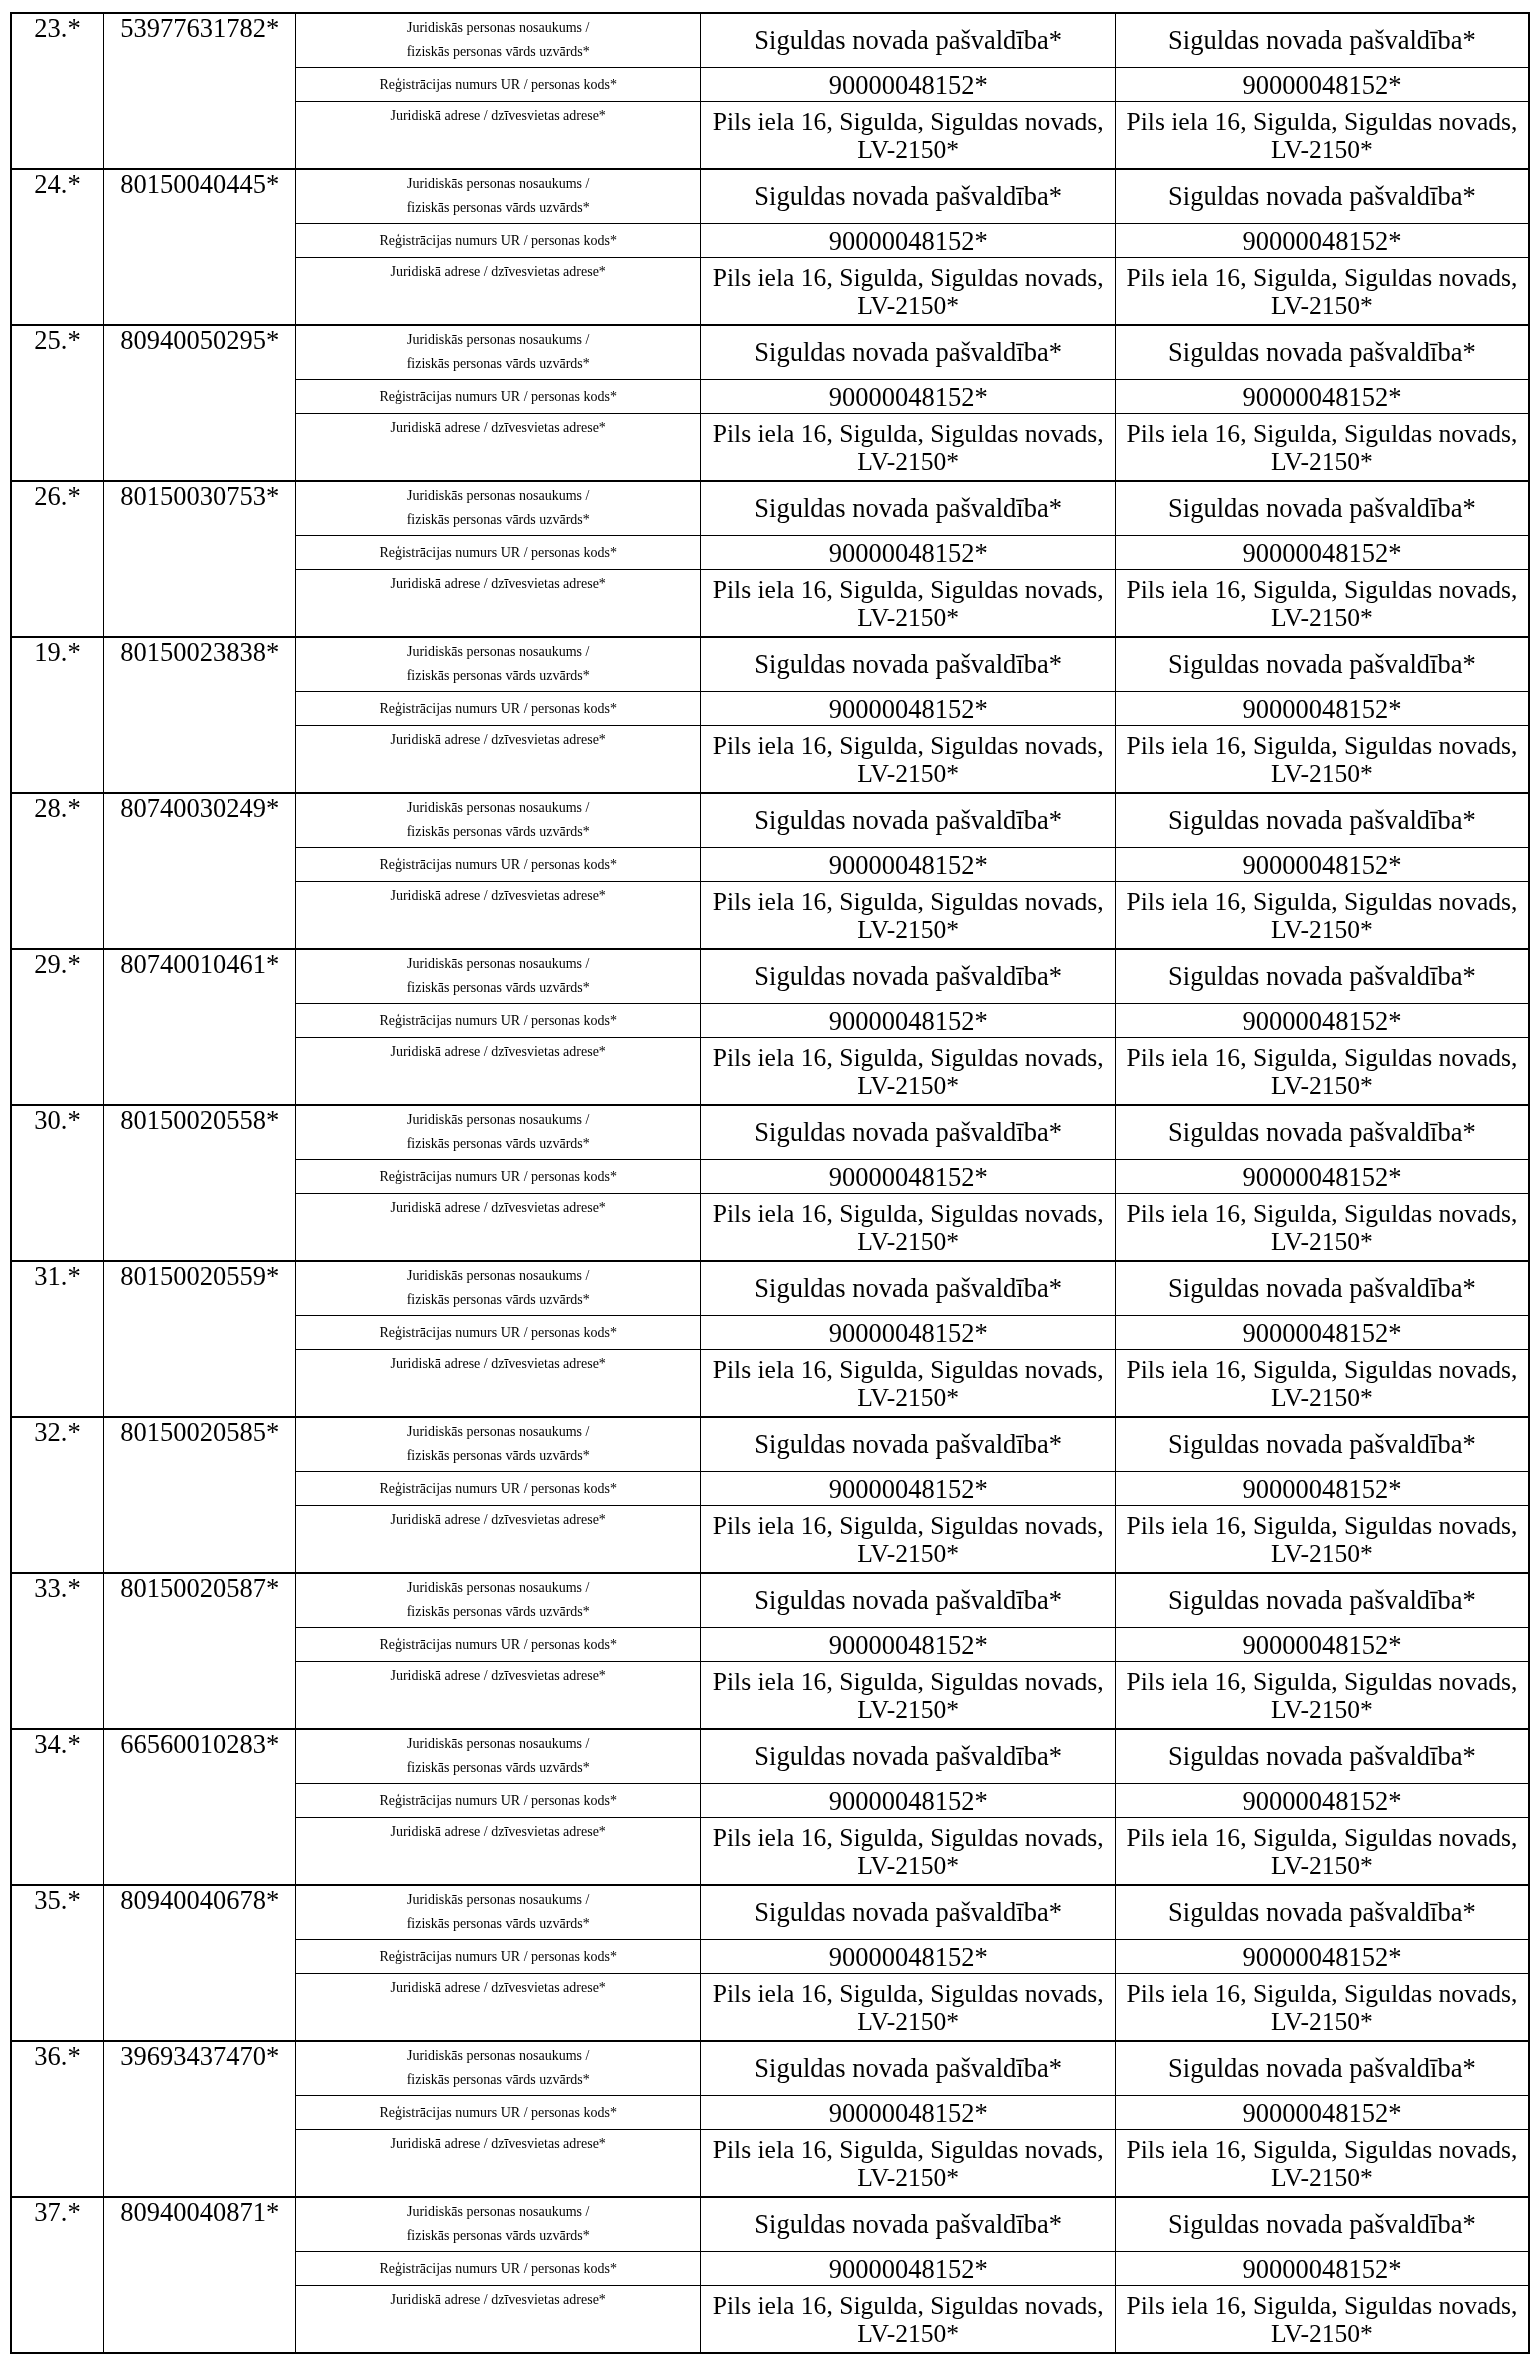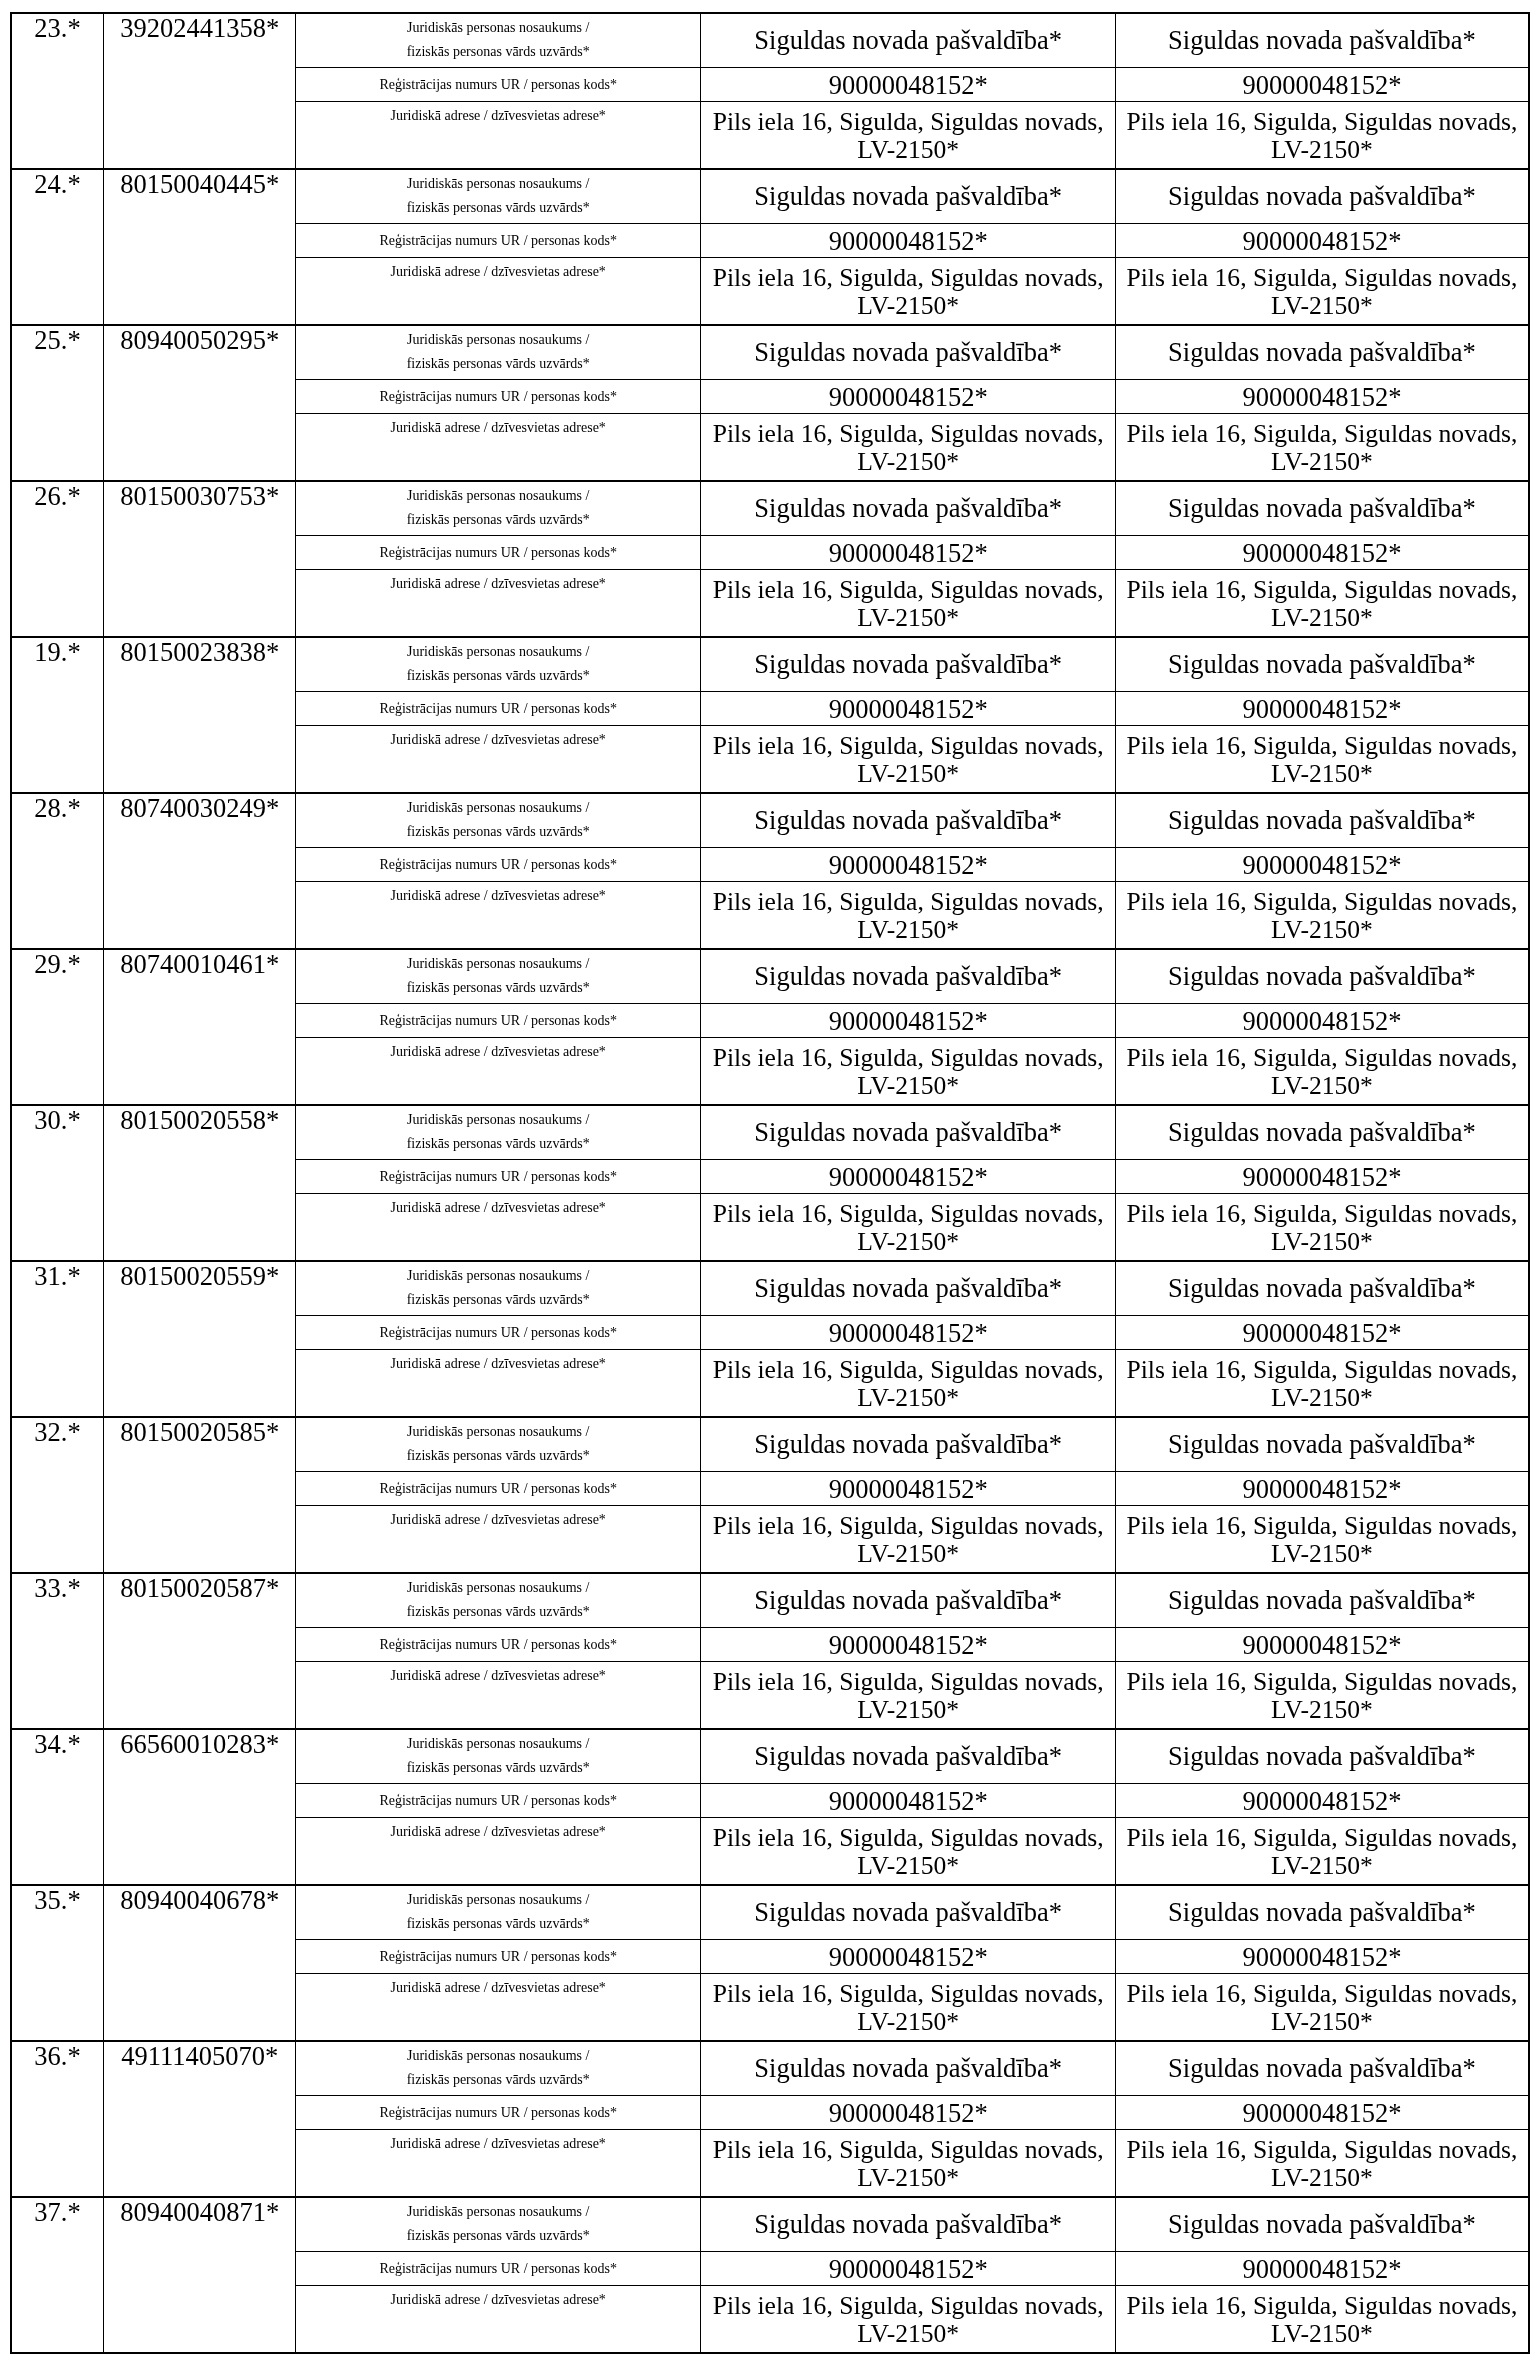--- a/index.html
+++ b/index.html
@@ -71,21 +71,21 @@
   <colgroup>
     <col style="width:93px">
     <col style="width:192px">
     <col style="width:405px">
     <col style="width:415px">
     <col style="width:413px">
   </colgroup>
   <tbody id="rows-body">
       <tr class="sub-name row-first">
         <td class="cell-num" rowspan="3">23.*</td>
-        <td class="cell-id" rowspan="3">39202441358*</td>
+        <td class="cell-id" rowspan="3">53977631782*</td>
         <td class="cell-label lab-name">
           <div class="line">Juridiskās personas nosaukums /</div>
           <div class="line">fiziskās personas vārds uzvārds*</div>
         </td>
         <td class="cell-value val-name">Siguldas novada pašvaldība*</td>
         <td class="cell-value val-name">Siguldas novada pašvaldība*</td>
       </tr>
       <tr class="sub-reg">
         <td class="cell-label lab-reg">Reģistrācijas numurs UR / personas kods*</td>
         <td class="cell-value val-reg">90000048152*</td>
@@ -409,21 +409,21 @@
           <div class="line">Pils iela 16, Sigulda, Siguldas novads,</div>
           <div class="line">LV-2150*</div>
         </td>
         <td class="cell-value val-addr">
           <div class="line">Pils iela 16, Sigulda, Siguldas novads,</div>
           <div class="line">LV-2150*</div>
         </td>
       </tr>
       <tr class="sub-name row-first">
         <td class="cell-num" rowspan="3">36.*</td>
-        <td class="cell-id" rowspan="3">49111405070*</td>
+        <td class="cell-id" rowspan="3">39693437470*</td>
         <td class="cell-label lab-name">
           <div class="line">Juridiskās personas nosaukums /</div>
           <div class="line">fiziskās personas vārds uzvārds*</div>
         </td>
         <td class="cell-value val-name">Siguldas novada pašvaldība*</td>
         <td class="cell-value val-name">Siguldas novada pašvaldība*</td>
       </tr>
       <tr class="sub-reg">
         <td class="cell-label lab-reg">Reģistrācijas numurs UR / personas kods*</td>
         <td class="cell-value val-reg">90000048152*</td>

